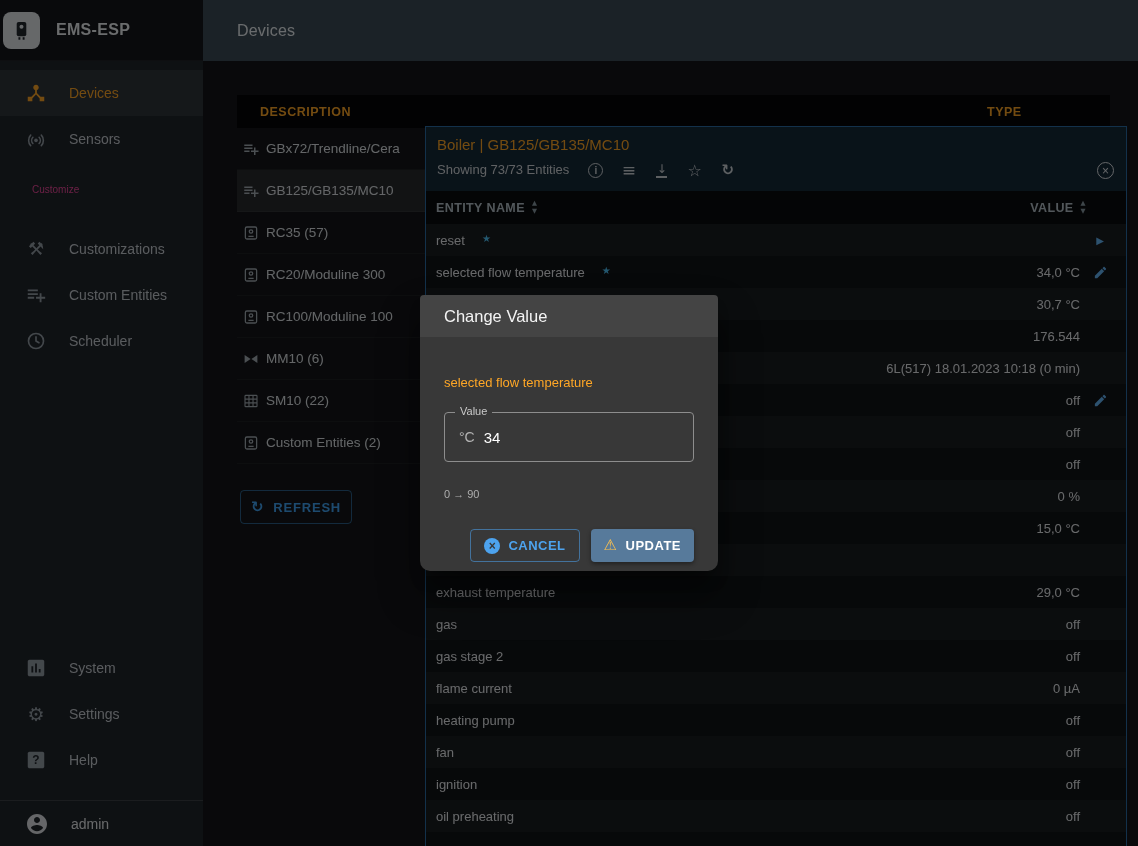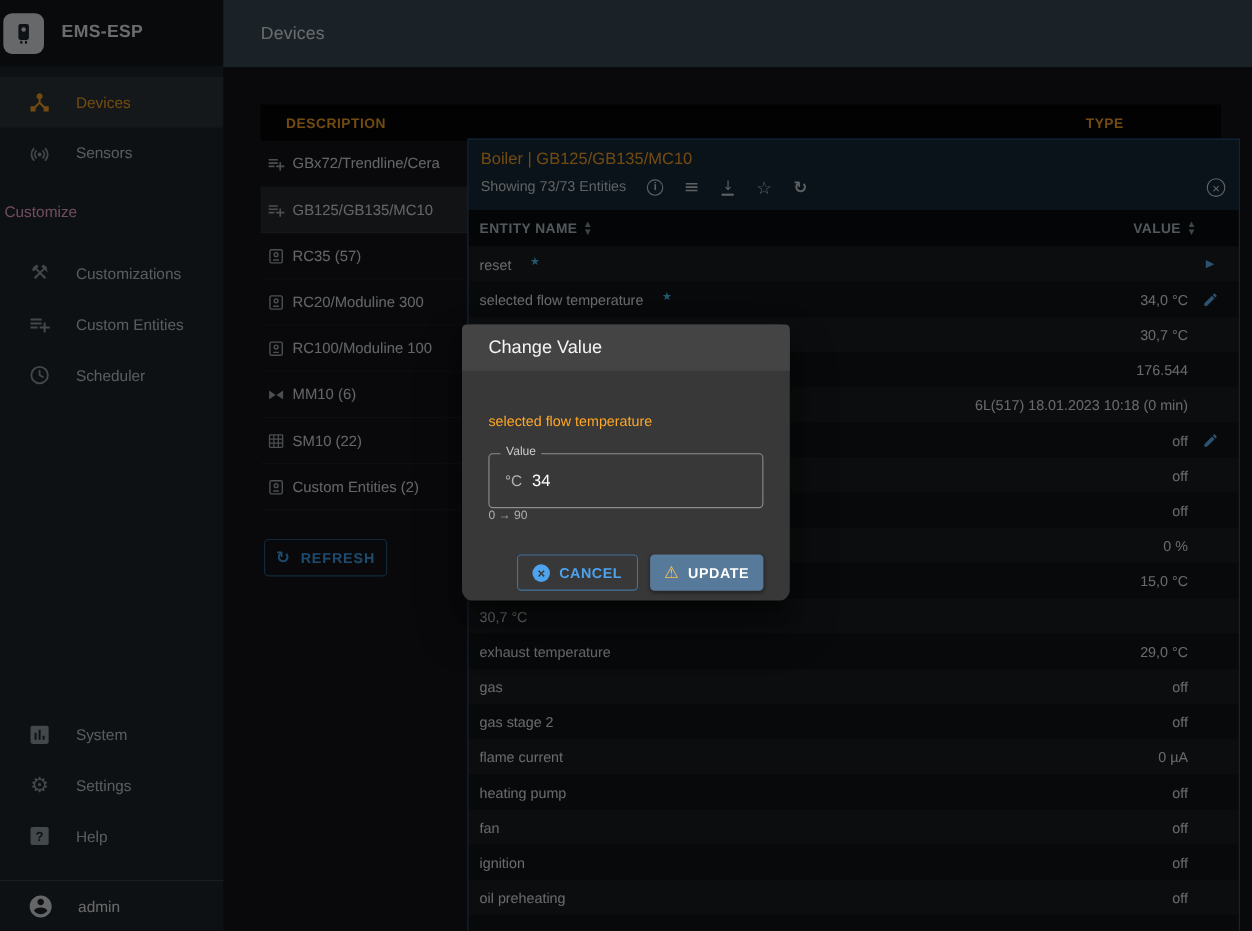--- a/index.html
+++ b/index.html
@@ -22,21 +22,21 @@
 
   
   .sidebar{position:absolute;left:0;top:61px;width:203px;height:785px;background:#21262c;z-index:4;
     display:flex;flex-direction:column}
   .sb-top{padding-top:9px}
   .sb-item{height:46px;display:flex;align-items:center;gap:22px;padding-left:25px;
     color:#c6ccd1;font-size:14px;flex:none}
   .sb-item .icon{color:#959fa7}
   .sb-item.active{background:rgba(255,255,255,.07);color:#ffa726}
   .sb-item.active .icon{color:#ffa726}
-  .sb-section{margin:22px 0 0 4px;height:20px;font-size:14px;color:#f9a8d4}
+  .sb-section{margin:22px 0 0 32px;height:20px;font-size:10px;color:#ec4899}
   .sb-customize{margin-top:22px}
   .sb-bottom{margin-top:281px}
   .sb-divider{height:1px;background:rgba(255,255,255,.12);margin-top:17px}
   .sb-user .sb-item{height:45px;color:#e6e9eb}
   .sb-user .icon{width:24px;height:24px;color:#dfe3e6}
 
   
   .dev-table{position:absolute;left:237px;top:95px;width:873px;z-index:1}
   .dev-head{position:relative;height:33px;background:#050608;display:flex;align-items:center;
     padding-left:23px;color:#ffa726;font-size:12.5px;font-weight:bold;letter-spacing:.5px}
@@ -94,21 +94,21 @@
   .dlg-title{height:42px;display:flex;align-items:center;padding:0 24px;background:#444444;
     border-radius:4px 4px 0 0;font-size:16.5px;font-weight:500;color:#f4f4f4}
   .dlg-body{padding:0 24px 9px}
   .dlg-entity{padding-top:38px;color:#ffa726;font-size:13px}
   .dlg-field{position:relative;margin-top:22px;height:50px;border:1px solid #8d8d8d;border-radius:4px;
     display:flex;align-items:center;padding:0 14px;gap:9px;cursor:text}
   .dlg-field-label{position:absolute;top:-8px;left:10px;background:#383838;padding:0 5px;
     font-size:11px;color:#cacaca}
   .dlg-unit{color:#b3b3b3;font-size:14px}
   .dlg-value{color:#ffffff;font-size:15px}
-  .dlg-range{margin-top:1px;font-size:11px;color:#aeaeae}
+  .dlg-range{margin-top:26px;font-size:11px;color:#aeaeae}
   .dlg-actions{display:flex;justify-content:flex-end;gap:11px;margin-top:29px}
   .btn{height:33px;border-radius:4px;display:flex;align-items:center;justify-content:center;gap:8px;
     font-family:inherit;font-size:13px;font-weight:bold;letter-spacing:.5px;padding:0 13px;cursor:pointer}
   .btn-cancel{background:transparent;border:1px solid rgba(77,163,238,.55);color:#4da3ee}
   .btn-update{background:#577a9b;border:none;color:#fff;box-shadow:0 2px 4px rgba(0,0,0,.4)}
   .cancel-icon{width:16px;height:16px;border-radius:50%;background:#4da3ee;color:#383838;
     display:flex;align-items:center;justify-content:center;font-size:12px;font-weight:bold;line-height:1}
   .warn-icon{font-family:"DejaVu Sans",sans-serif;color:#ffc24d;font-size:15px;line-height:1}
 </style>
 </head>

